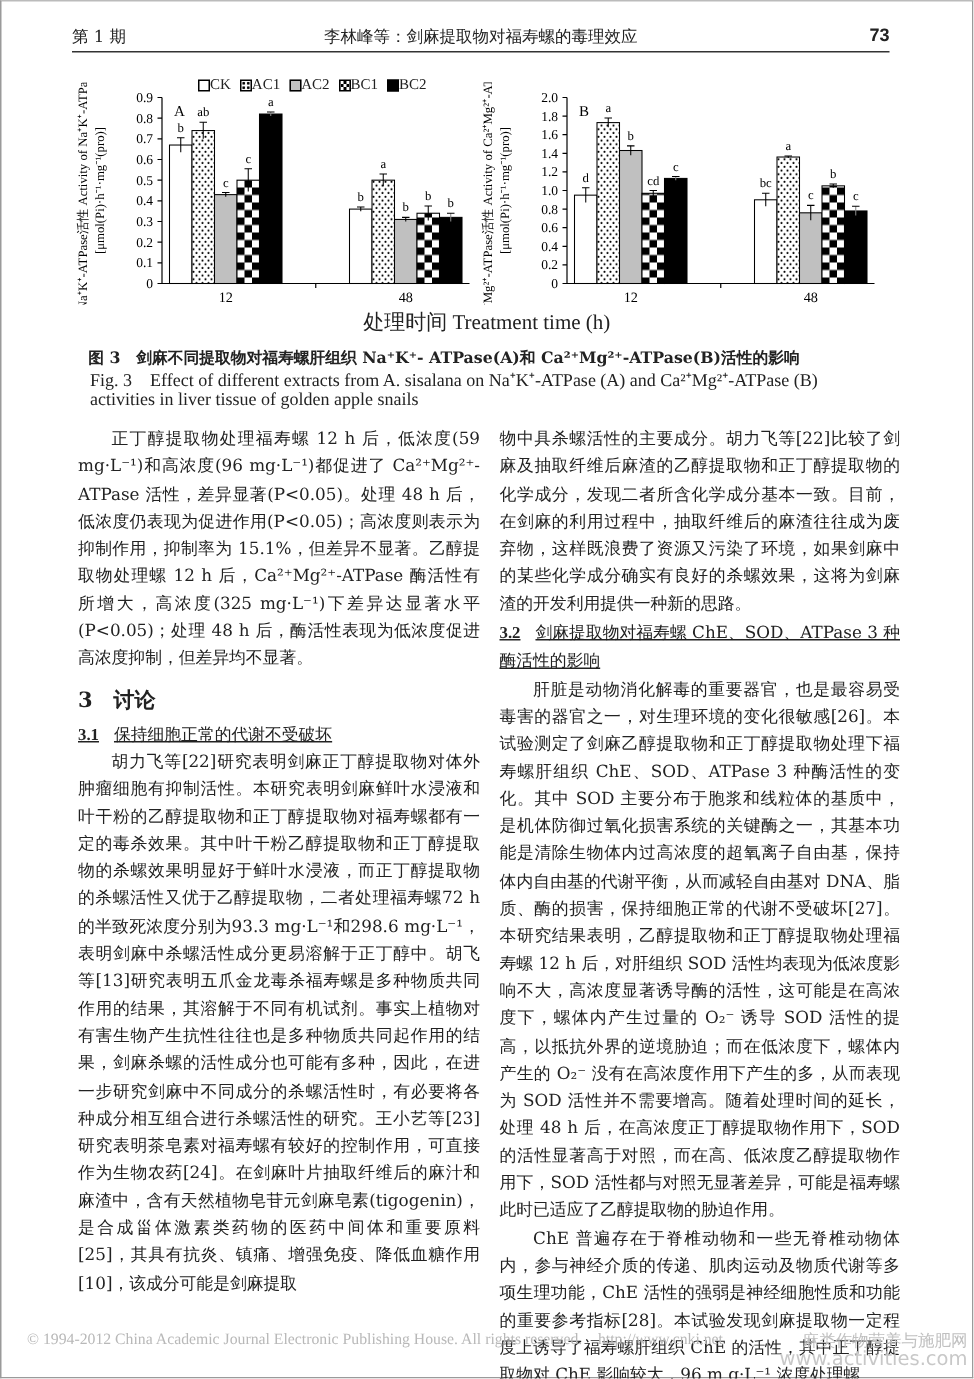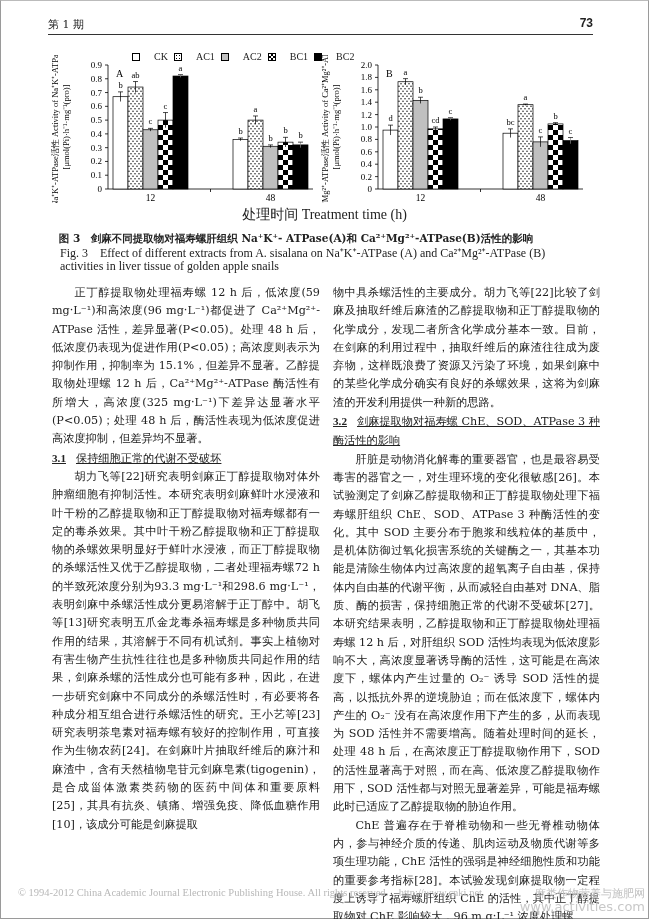--- a/index.html
+++ b/index.html
@@ -7,21 +7,21 @@
          font-family:"DejaVu Serif", serif; color:#222; }
   .frame { position:absolute; left:0; top:0; width:647px; height:917px; border:1px solid #9a9a9a; border-top-color:#bbb; }
   .header { position:absolute; left:48px; top:14px; width:545px; height:20px; border-bottom:1px solid #333;
             font-size:11px; color:#222; }
   .header .issue { position:absolute; left:0; top:3px; }
   .header .running { position:absolute; left:0; right:0; top:3px; text-align:center; }
   .header .page { position:absolute; right:0; top:2px; font-family:"Liberation Sans", sans-serif; font-weight:bold; font-size:12px; }
   svg text { font-family:"Liberation Serif", serif; }
   .chart-svg { position:absolute; }
   .legend { position:absolute; left:132px; top:51px; font-size:10px; font-family:"Liberation Serif", serif; display:flex; gap:6px; }
-  .legend .li { display:flex; align-items:center; gap:14px; }
+  .legend .li { display:flex; align-items:center; gap:0; }
   .legend .sw { width:8px; height:8px; border:1px solid #000; box-sizing:border-box; display:inline-block; }
   .xtitle { position:absolute; left:0; width:649px; top:206px; text-align:center; font-size:14px; font-family:"Liberation Serif", serif; }
   .cap-cn { position:absolute; left:0; width:592px; top:232px; text-align:center; font-size:10.5px; font-weight:bold; }
   .cap-en { position:absolute; left:60px; width:530px; top:247px; text-align:left; font-size:12px; line-height:13px; font-family:"Liberation Serif", serif; }
   .col { position:absolute; font-size:11.2px; line-height:18.3px; text-align:justify; color:#222; }
   .col p { margin:0; }
   .col .ind { text-indent:2em; }
   .col .h2 { font-size:14px; font-weight:bold; margin:8px 0 4px 0; line-height:20px; }
   .col .h3 { font-weight:normal;text-decoration:underline; }
   .col .h3 b { font-family:"Liberation Serif", serif; margin-right:10px; }
@@ -30,20 +30,21 @@
   .footer .wm1 { position:absolute; right:4px; top:0; font-family:"DejaVu Sans", sans-serif; font-size:11px; color:#c0c0c0; }
   .footer .wm2 { position:absolute; right:4px; top:13px; font-family:"DejaVu Sans", sans-serif; font-size:13px; color:#c8c8c8; }
 </style>
 </head>
 <body>
 
 <div class="frame"></div>
 
 <div class="header">
   <span class="issue">第 1 期</span>
+  <span class="running">李林峰等：剑麻提取物对福寿螺的毒理效应</span>
   <span class="page">73</span>
 </div>
 
 <div class="legend">
   <span class="li">
       <span class="sw" style="background:#fff"></span>
       <span>CK</span>
     </span>
   <span class="li">
       <span class="sw" style="background:#fff radial-gradient(circle,#000 0.8px,transparent 1px) 0 0/3px 3px"></span>
@@ -229,20 +230,21 @@
     <line x1="250" y1="82.54" x2="255" y2="82.54" stroke="#000" stroke-width="0.7"></line>
     <text x="252.5" y="78.54" font-size="8.5" text-anchor="middle">c</text>
   </svg>
 
 <div class="xtitle">处理时间 Treatment time (h)</div>
 <div class="cap-cn">图 3　剑麻不同提取物对福寿螺肝组织 Na⁺K⁺- ATPase(A)和 Ca²⁺Mg²⁺-ATPase(B)活性的影响</div>
 <div class="cap-en">Fig. 3　Effect of different extracts from A. sisalana on Na⁺K⁺-ATPase (A) and Ca²⁺Mg²⁺-ATPase (B) activities in liver tissue of golden apple snails</div>
 
 <div class="col" style="left:52px;top:284px;width:268px;">
   <p class="ind">正丁醇提取物处理福寿螺 12 h 后，低浓度(59 mg·L⁻¹)和高浓度(96 mg·L⁻¹)都促进了 Ca²⁺Mg²⁺-ATPase 活性，差异显著(P&lt;0.05)。处理 48 h 后，低浓度仍表现为促进作用(P&lt;0.05)；高浓度则表示为抑制作用，抑制率为 15.1%，但差异不显著。乙醇提取物处理螺 12 h 后，Ca²⁺Mg²⁺-ATPase 酶活性有所增大，高浓度(325 mg·L⁻¹)下差异达显著水平(P&lt;0.05)；处理 48 h 后，酶活性表现为低浓度促进高浓度抑制，但差异均不显著。</p>
+  <div class="h2">3　讨论</div>
   <div class="h3"><b>3.1</b><span>保持细胞正常的代谢不受破坏</span></div>
   <p class="ind">胡力飞等[22]研究表明剑麻正丁醇提取物对体外肿瘤细胞有抑制活性。本研究表明剑麻鲜叶水浸液和叶干粉的乙醇提取物和正丁醇提取物对福寿螺都有一定的毒杀效果。其中叶干粉乙醇提取物和正丁醇提取物的杀螺效果明显好于鲜叶水浸液，而正丁醇提取物的杀螺活性又优于乙醇提取物，二者处理福寿螺72 h的半致死浓度分别为93.3 mg·L⁻¹和298.6 mg·L⁻¹，表明剑麻中杀螺活性成分更易溶解于正丁醇中。胡飞等[13]研究表明五爪金龙毒杀福寿螺是多种物质共同作用的结果，其溶解于不同有机试剂。事实上植物对有害生物产生抗性往往也是多种物质共同起作用的结果，剑麻杀螺的活性成分也可能有多种，因此，在进一步研究剑麻中不同成分的杀螺活性时，有必要将各种成分相互组合进行杀螺活性的研究。王小艺等[23]研究表明茶皂素对福寿螺有较好的控制作用，可直接作为生物农药[24]。在剑麻叶片抽取纤维后的麻汁和麻渣中，含有天然植物皂苷元剑麻皂素(tigogenin)，是合成甾体激素类药物的医药中间体和重要原料[25]，其具有抗炎、镇痛、增强免疫、降低血糖作用[10]，该成分可能是剑麻提取</p>
 </div>
 
 <div class="col" style="left:333px;top:284px;width:267px;">
   <p>物中具杀螺活性的主要成分。胡力飞等[22]比较了剑麻及抽取纤维后麻渣的乙醇提取物和正丁醇提取物的化学成分，发现二者所含化学成分基本一致。目前，在剑麻的利用过程中，抽取纤维后的麻渣往往成为废弃物，这样既浪费了资源又污染了环境，如果剑麻中的某些化学成分确实有良好的杀螺效果，这将为剑麻渣的开发利用提供一种新的思路。</p>
   <div class="h3" style="font-weight:bold;"><b>3.2</b><span style="font-weight:normal">剑麻提取物对福寿螺 ChE、SOD、ATPase 3 种酶活性的影响</span></div>
   <p class="ind">肝脏是动物消化解毒的重要器官，也是最容易受毒害的器官之一，对生理环境的变化很敏感[26]。本试验测定了剑麻乙醇提取物和正丁醇提取物处理下福寿螺肝组织 ChE、SOD、ATPase 3 种酶活性的变化。其中 SOD 主要分布于胞浆和线粒体的基质中，是机体防御过氧化损害系统的关键酶之一，其基本功能是清除生物体内过高浓度的超氧离子自由基，保持体内自由基的代谢平衡，从而减轻自由基对 DNA、脂质、酶的损害，保持细胞正常的代谢不受破坏[27]。本研究结果表明，乙醇提取物和正丁醇提取物处理福寿螺 12 h 后，对肝组织 SOD 活性均表现为低浓度影响不大，高浓度显著诱导酶的活性，这可能是在高浓度下，螺体内产生过量的 O₂⁻ 诱导 SOD 活性的提高，以抵抗外界的逆境胁迫；而在低浓度下，螺体内产生的 O₂⁻ 没有在高浓度作用下产生的多，从而表现为 SOD 活性并不需要增高。随着处理时间的延长，处理 48 h 后，在高浓度正丁醇提取物作用下，SOD 的活性显著高于对照，而在高、低浓度乙醇提取物作用下，SOD 活性都与对照无显著差异，可能是福寿螺此时已适应了乙醇提取物的胁迫作用。</p>
   <p class="ind">ChE 普遍存在于脊椎动物和一些无脊椎动物体内，参与神经介质的传递、肌肉运动及物质代谢等多项生理功能，ChE 活性的强弱是神经细胞性质和功能的重要参考指标[28]。本试验发现剑麻提取物一定程度上诱导了福寿螺肝组织 ChE 的活性，其中正丁醇提取物对 ChE 影响较大，96 m g·L⁻¹ 浓度处理螺</p>
 </div>

